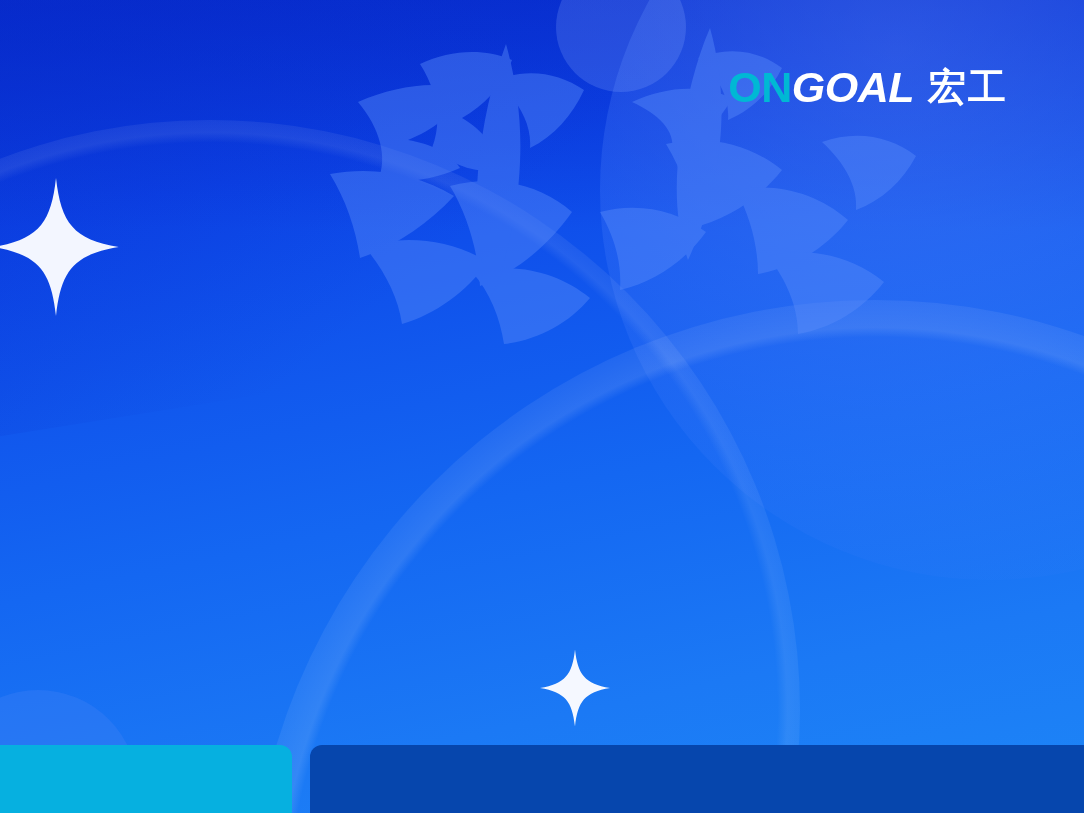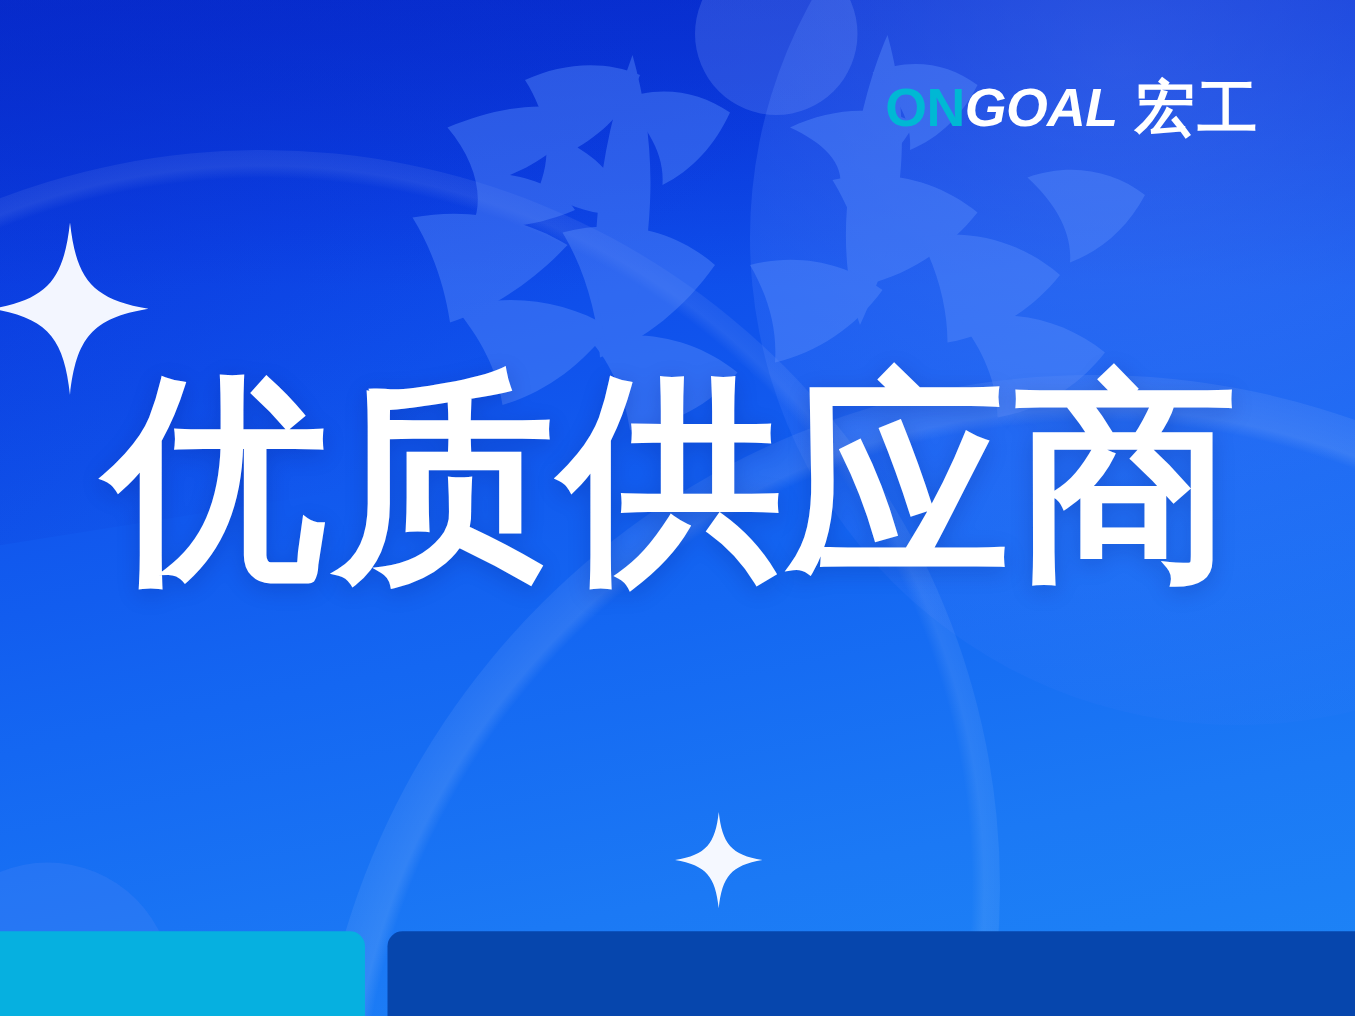--- a/index.html
+++ b/index.html
@@ -110,21 +110,21 @@
     font-size: 43px;
     font-weight: 700;
     letter-spacing: -0.5px;
     line-height: 1;
     white-space: nowrap;
   }
   .logo-on   { color: #00b8d4; margin-left: 44px; }
   .logo-goal { color: #ffffff; font-style: italic; }
   .logo-cn {
     color: #ffffff;
-    font-size: 48px;
+    font-size: 38px;
     font-weight: 700;
     line-height: 1;
     letter-spacing: 2px;
     white-space: nowrap;
     font-family: "DejaVu Sans", "Liberation Sans", sans-serif;
   }
 
   
   .headline {
     position: absolute;
@@ -212,18 +212,17 @@
     <svg viewBox="0 0 100 110" xmlns="http://www.w3.org/2000/svg" aria-hidden="true">
       <path d="M50 0 C54 36 64 49 100 55 C64 61 54 74 50 110 C46 74 36 61 0 55 C36 49 46 36 50 0 Z" fill="#f5f8ff"></path>
     </svg>
   </div>
 
   <div class="logo">
     <div class="logo-word"><span class="logo-on">ON</span><span class="logo-goal">GOAL</span></div>
     <div class="logo-cn">宏工</div>
   </div>
 
-  <div class="headline">优质供应商</div>
 
   <div class="bar bar-cyan"></div>
   <div class="bar bar-navy"></div>
 
 </div>
 
 </body></html>

